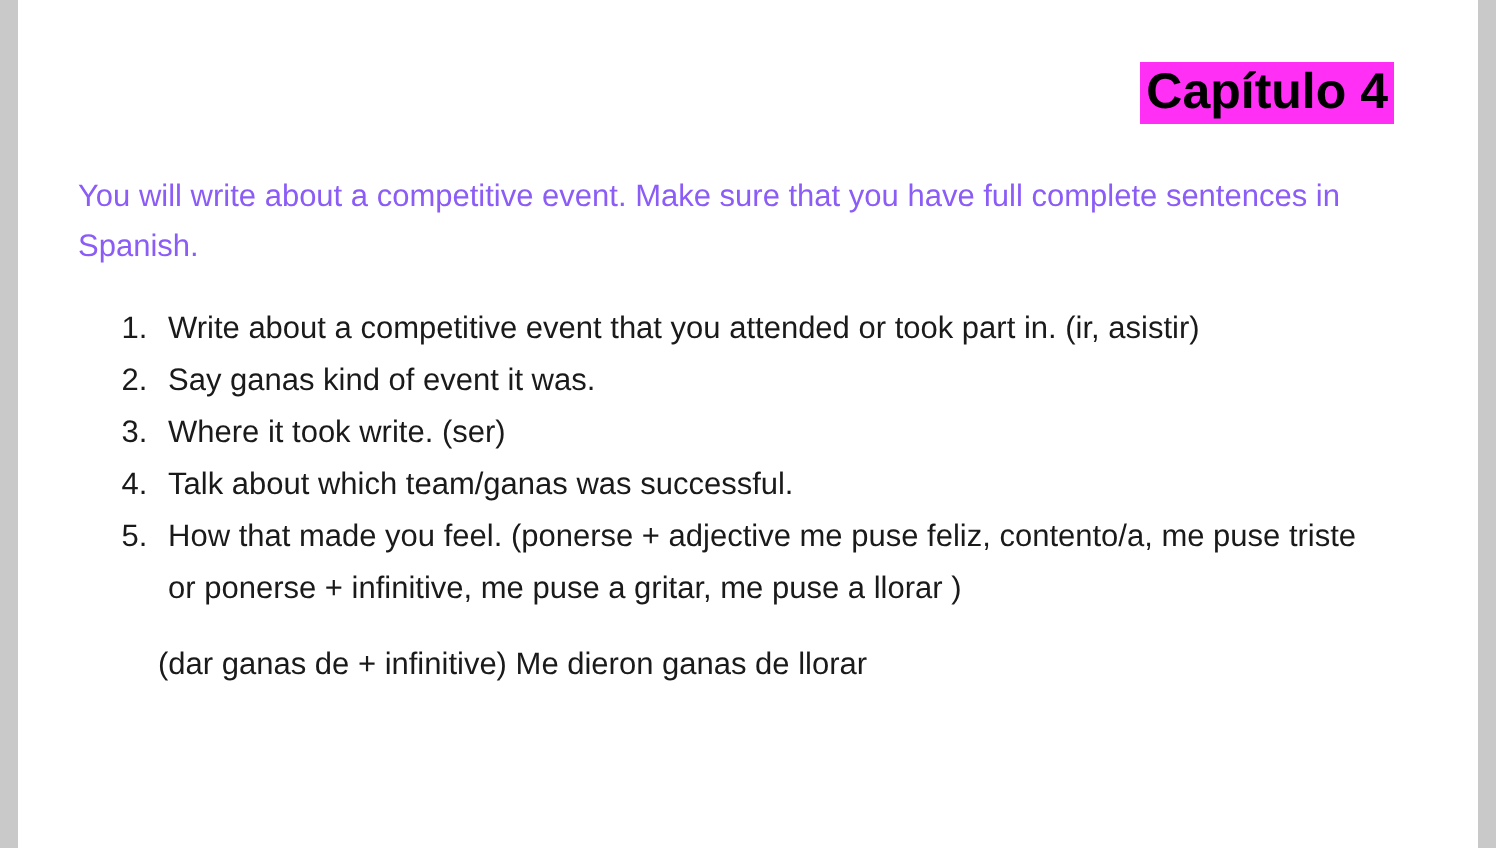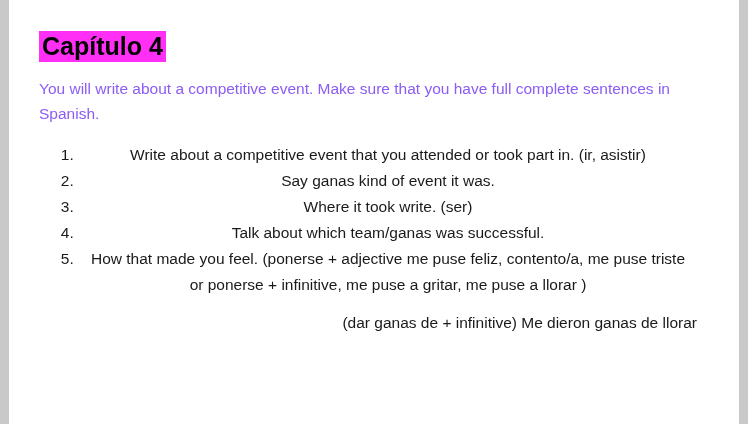--- a/index.html
+++ b/index.html
@@ -36,21 +36,22 @@
     left: 9px;
     right: 9px;
     top: 0;
     bottom: 0;
     background: #ffffff;
     padding: 30px 42px 0 30px;
     box-sizing: border-box;
   }
 
   .title-wrap {
-    margin: 0 0 12px 0;
+    margin: 0 0 22px 0;
+    text-align: right;
   }
   .title {
     display: inline;
     font-size: 25px;
     font-weight: bold;
     color: #000000;
     background: #ff2ff5;
     line-height: 1.35;
     padding: 1px 3px 2px 3px;
     box-decoration-break: clone;
@@ -62,35 +63,33 @@
     color: #8b5cf6;
     line-height: 1.62;
     margin: 0 0 16px 0;
     max-width: 655px;
   }
 
   ol.steps {
     margin: 5px;
     padding-left: 34px;
     list-style: decimal;
-    text-align: center;
   }
   ol.steps > li {
     font-size: 15.5px;
     color: #1a1a1a;
     line-height: 1.62;
     margin: 0 0 1px 0;
     padding-left: 6px;
     max-width: 640px;
   }
 
   .extra-lines {
     margin: 13px 0 0 0;
     padding-left: 40px;
-    text-align: right;
   }
   .extra-lines p {
     font-size: 15.5px;
     color: #1a1a1a;
     line-height: 1.62;
     margin: 0 0 16px 0;
   }
 </style>
 </head>
 <body>

